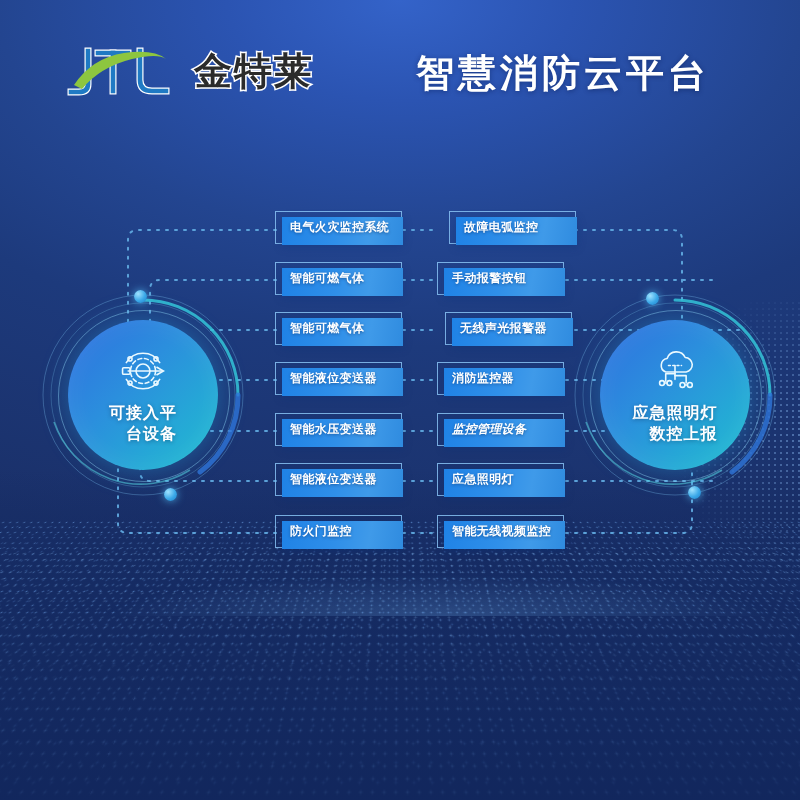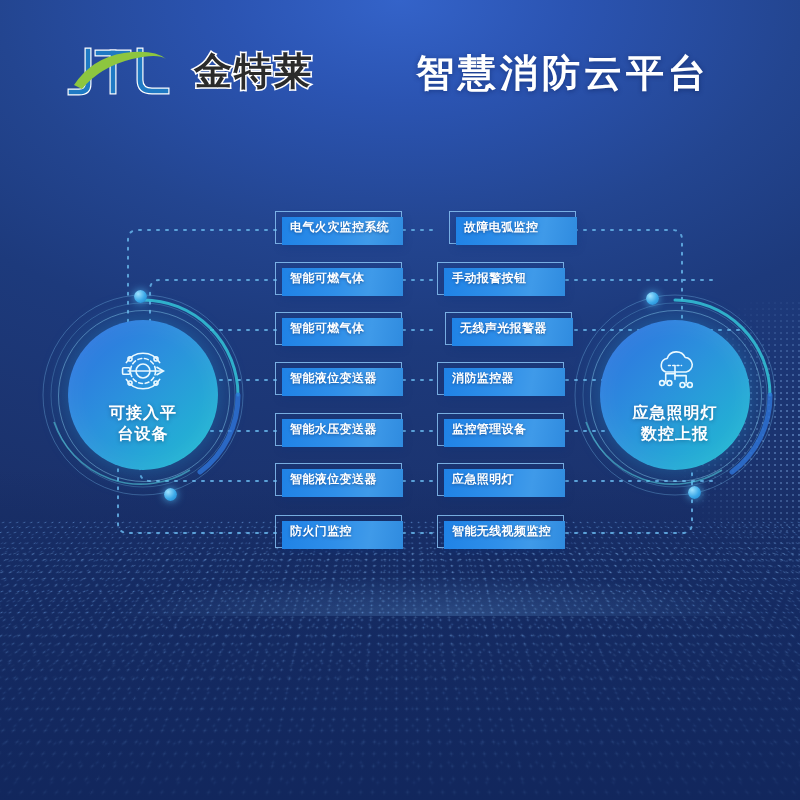--- a/index.html
+++ b/index.html
@@ -91,21 +91,21 @@
     position:absolute;left:-10px;top:-10px;width:170px;height:170px;border-radius:50%;
     border:1px solid rgba(140,210,245,.45);
   }
   .hub .content{
     position:absolute;left:0;top:0;width:150px;height:150px;
     display:flex;flex-direction:column;align-items:center;justify-content:center;gap:2px;
   }
   .hub .ico{width:52px;height:48px;margin-bottom:5px;}
   .hub .htxt{
     font-family:"DejaVu Sans","Liberation Sans",sans-serif;
-    color:#ffffff;font-size:16px;font-weight:bold;line-height:21px;text-align:center;letter-spacing:1px;
+    color:#ffffff;font-size:16px;font-weight:bold;line-height:21px;text-align:right;letter-spacing:1px;
     text-shadow:0 1px 4px rgba(0,30,70,.4);
   }
   .hubdot{
     position:absolute;width:13px;height:13px;border-radius:50%;
     background:radial-gradient(circle at 32% 30%, #9fe2ff 0%, #3aa8e8 55%, #1f7fc8 100%);
     box-shadow:0 0 9px rgba(90,200,255,.75);
   }
 
   
   .node{position:absolute;width:118px;height:34px;}
@@ -314,21 +314,21 @@
     <div class="node wide" style="left:437px;top:312px;margin-left:8px;">
       <div class="frame"></div>
       <div class="fill"></div>
       <div class="lbl">无线声光报警器</div>
     </div>
     <div class="node wide" style="left:437px;top:362px;">
       <div class="frame"></div>
       <div class="fill"></div>
       <div class="lbl">消防监控器</div>
     </div>
-    <div class="node wide" style="left:437px;top:413px;">
+    <div class="node wide" style="left:437px;top:413px;font-style:italic;">
       <div class="frame"></div>
       <div class="fill"></div>
       <div class="lbl">监控管理设备</div>
     </div>
     <div class="node wide" style="left:437px;top:463px;">
       <div class="frame"></div>
       <div class="fill"></div>
       <div class="lbl">应急照明灯</div>
     </div>
     <div class="node wide" style="left:437px;top:515px;">

